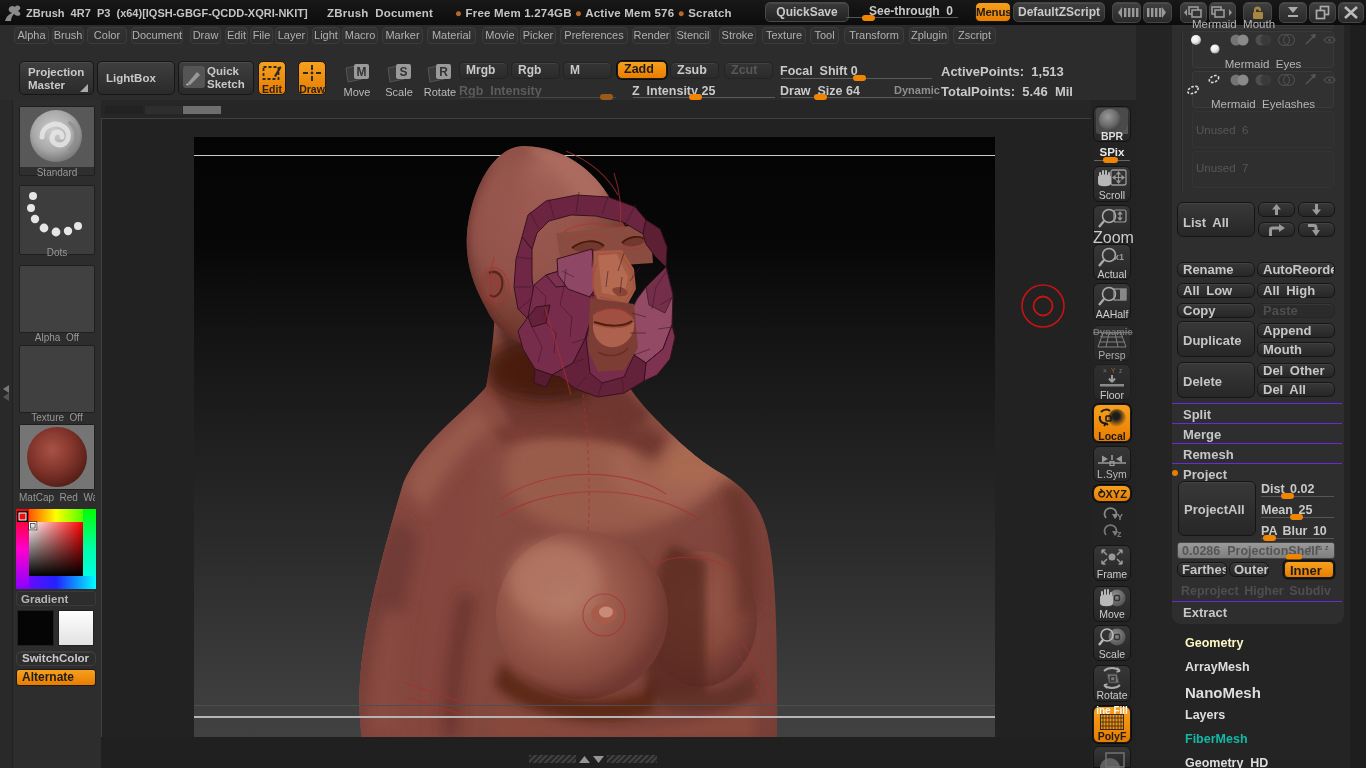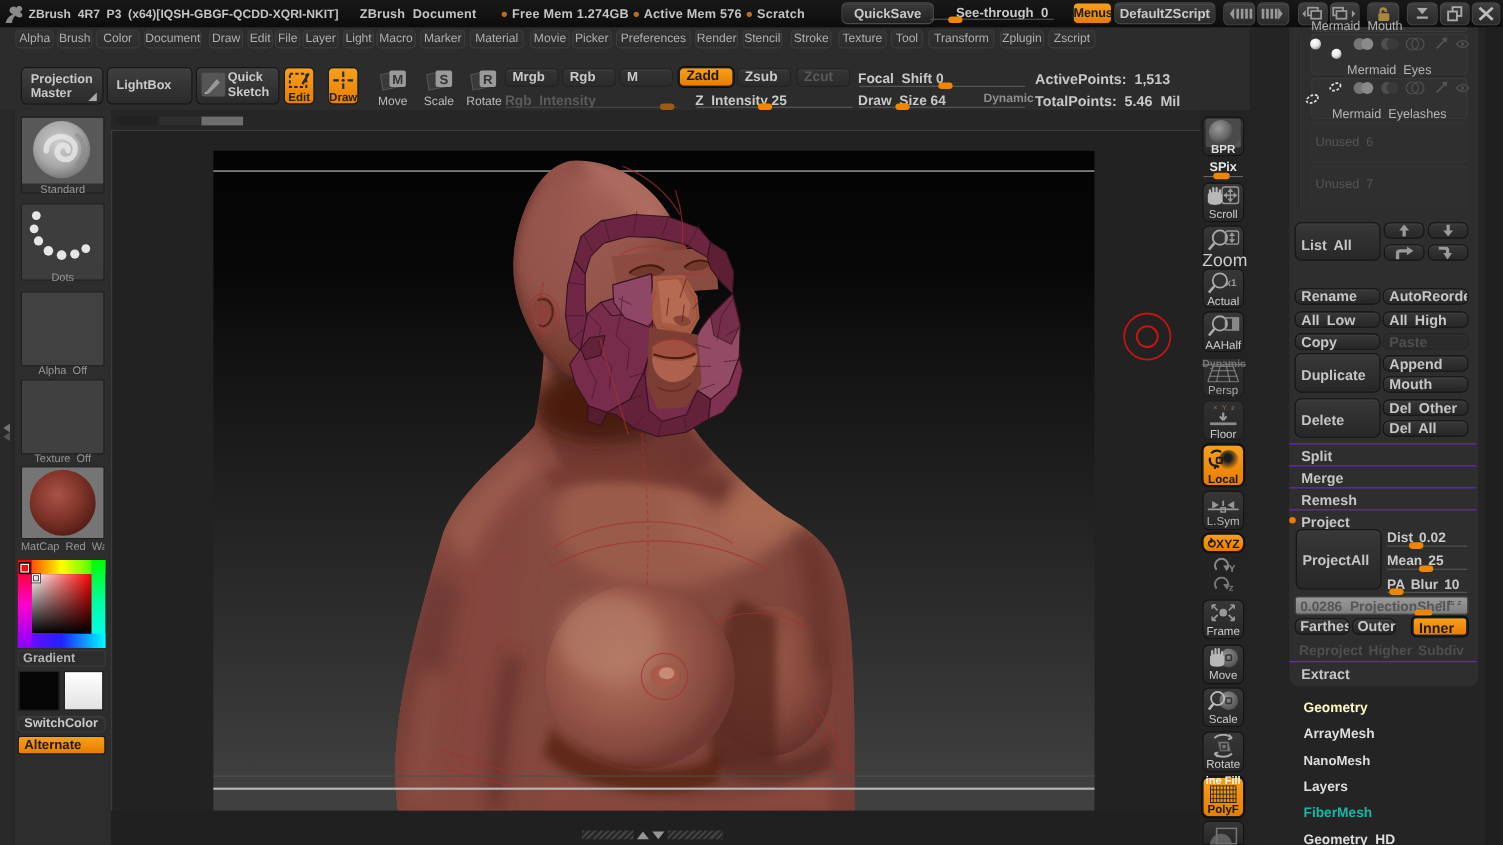--- a/index.html
+++ b/index.html
@@ -723,16 +723,16 @@
   </svg>
 <div class="shandle" style="left:1286px;top:554px;width:16px;"></div>
 <div class="pbtn" style="left:1177px;top:562px;width:50px;height:15px;padding:0 0 0 4px;line-height:14px;overflow:hidden;">Farthest</div>
 <div class="pbtn" style="left:1229px;top:562px;width:40px;height:15px;padding:0 0 0 4px;line-height:14px;">Outer</div>
 <div class="obtn" style="left:1284px;top:561px;width:50px;height:17px;font-size:13px;padding:1px 0 0 5px;box-shadow:0 0 0 1.5px #111;border-radius:4px;">Inner</div>
 <div class="abs lbl" style="left:1181px;top:584px;font-size:12.5px;color:#4e4e4e;word-spacing:2px;">Reproject Higher Subdiv</div>
 <div class="prow" style="top:601px;height:20px;padding:3px 0 0 11px;">Extract</div>
 
 <div class="abs lbl" style="left:1185px;top:636px;font-size:12.5px;color:#fef9c3;">Geometry</div>
 <div class="abs lbl" style="left:1185px;top:660px;font-size:12.5px;color:#dedede;">ArrayMesh</div>
-<div class="abs lbl" style="left:1185px;top:684px;font-size:12px;color:#dedede;">NanoMesh</div>
+<div class="abs lbl" style="left:1185px;top:684px;font-size:15px;color:#dedede;">NanoMesh</div>
 <div class="abs lbl" style="left:1185px;top:708px;font-size:12.5px;color:#dedede;">Layers</div>
 <div class="abs lbl" style="left:1185px;top:732px;font-size:12.5px;color:#14b8a6;">FiberMesh</div>
 <div class="abs lbl" style="left:1185px;top:756px;font-size:12.5px;color:#dedede;">Geometry&nbsp; HD</div>
 
 </body></html>

